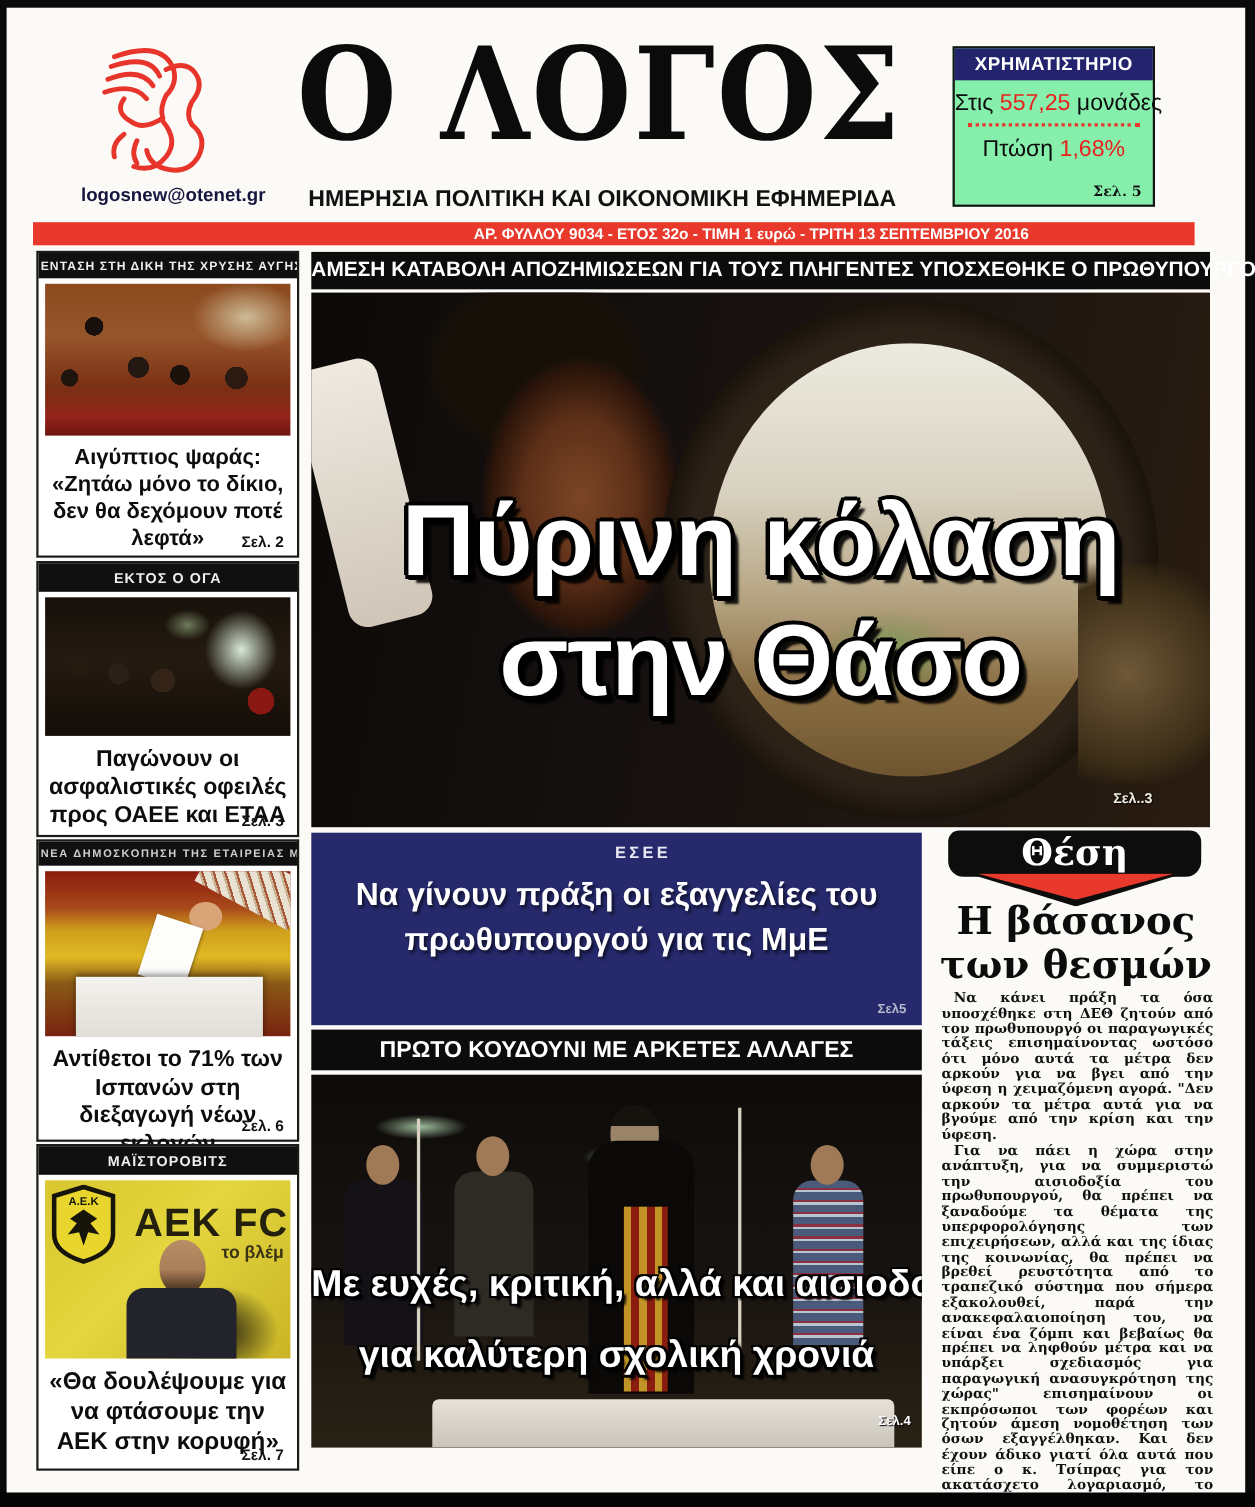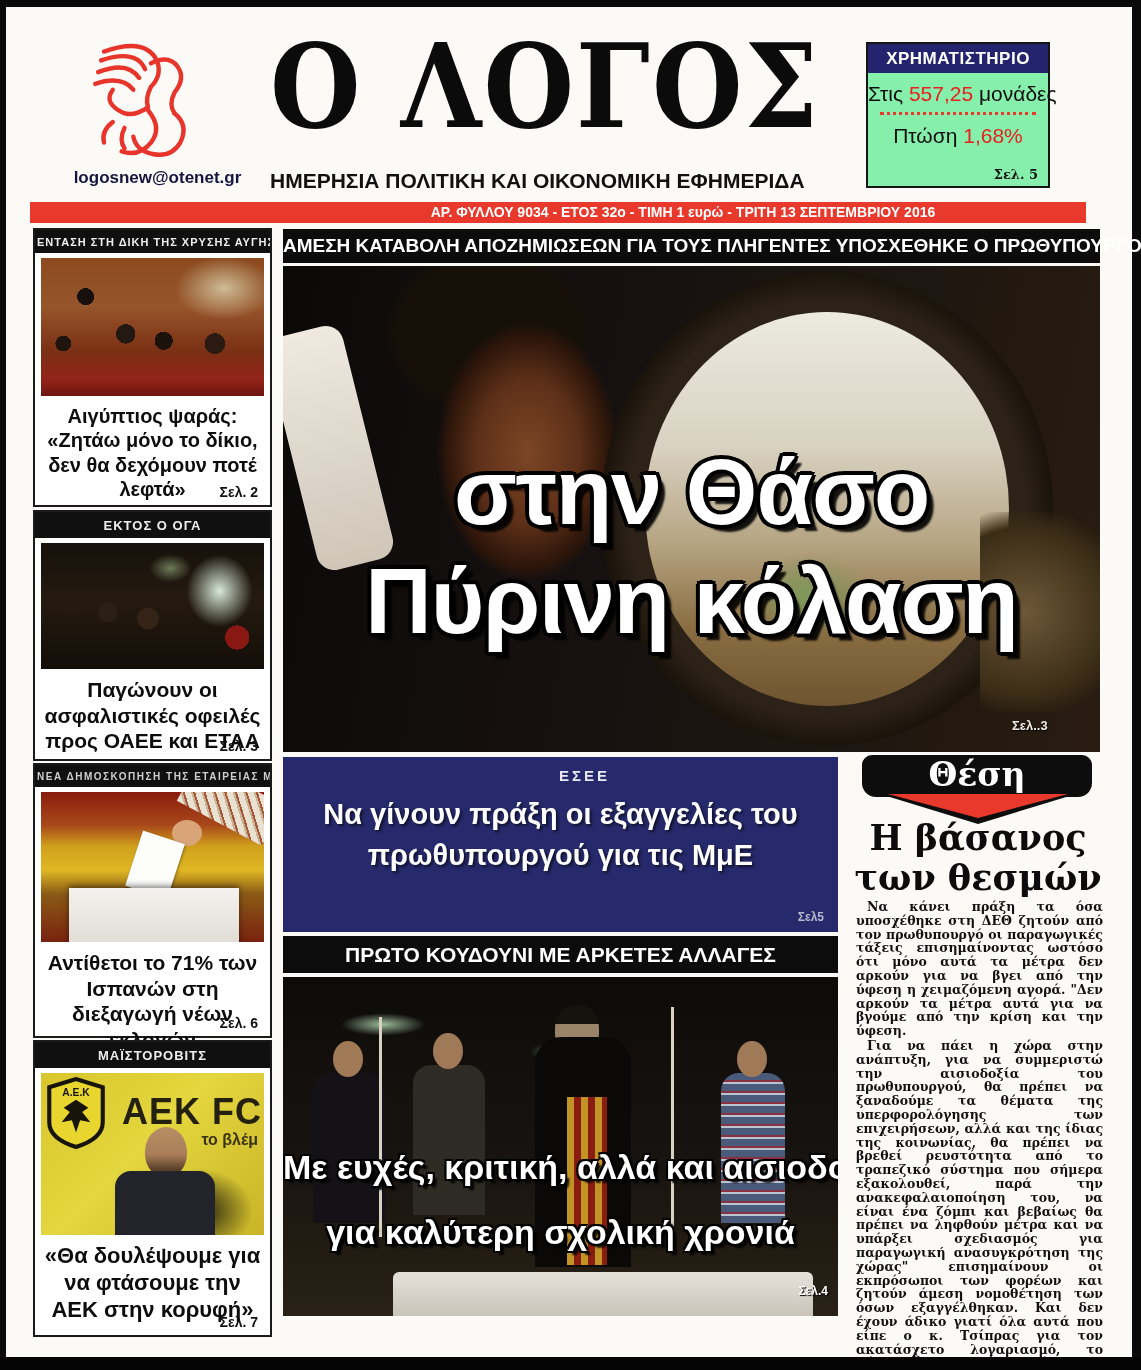--- a/index.html
+++ b/index.html
@@ -9,21 +9,21 @@
   .abs{position:absolute;}
 
   
   .logo-svg{position:absolute;left:58px;top:34px;width:180px;height:132px;}
   .email{position:absolute;left:50px;top:168px;width:215px;text-align:center;
          font-weight:bold;font-size:17px;color:#15153f;}
   .mast-title{position:absolute;left:255px;top:18px;width:580px;text-align:center;
         font-family:"DejaVu Serif","Liberation Serif",serif;font-weight:bold;color:#0b0b0b;
         font-size:104px;line-height:1.18;transform:scaleY(1.12);transform-origin:top center;
         letter-spacing:2px;white-space:nowrap;}
-  .mast-sub{position:absolute;left:270px;top:169px;width:555px;
+  .mast-sub{position:absolute;left:270px;top:169px;width:555px;text-align:center;
         font-weight:bold;font-size:21px;color:#111;letter-spacing:0px;white-space:nowrap;}
   .issue-strip{position:absolute;left:30px;top:202px;width:1056px;height:21px;background:#e8392c;
         color:#fff;font-weight:bold;font-size:14px;line-height:21px;text-align:center;
         padding-left:250px;box-sizing:border-box;white-space:nowrap;}
 
   
   .stock{position:absolute;left:866px;top:42px;width:184px;height:146px;background:#86efac;
          border:2px solid #151515;box-sizing:border-box;}
   .stock-hd{background:#23236e;color:#fff;font-weight:bold;font-size:17px;text-align:center;
          height:29px;line-height:29px;letter-spacing:.5px;}
@@ -238,22 +238,22 @@
 
 <div class="abs main-photo">
   <div class="headrest"></div>
   <div class="pm-head"></div>
   <div class="porthole">
     <div class="porthole-glass"></div>
   </div>
   <div class="land-patch"></div>
 </div>
 <div class="abs main-headline">
+  <div>Πύρινη κόλαση</div>
   <div>στην Θάσο</div>
-  <div>Πύρινη κόλαση</div>
 </div>
 <div class="abs main-ref">Σελ..3</div>
 
 <div class="abs esee" style="background:#262a6c;">
   <div class="esee-kicker">ΕΣΕΕ</div>
   <div class="esee-head">Να γίνουν πράξη οι εξαγγελίες του πρωθυπουργού για τις ΜμΕ</div>
   <div class="esee-ref">Σελ5</div>
 </div>
 
 <div class="abs thesi-banner">Θέση</div>

